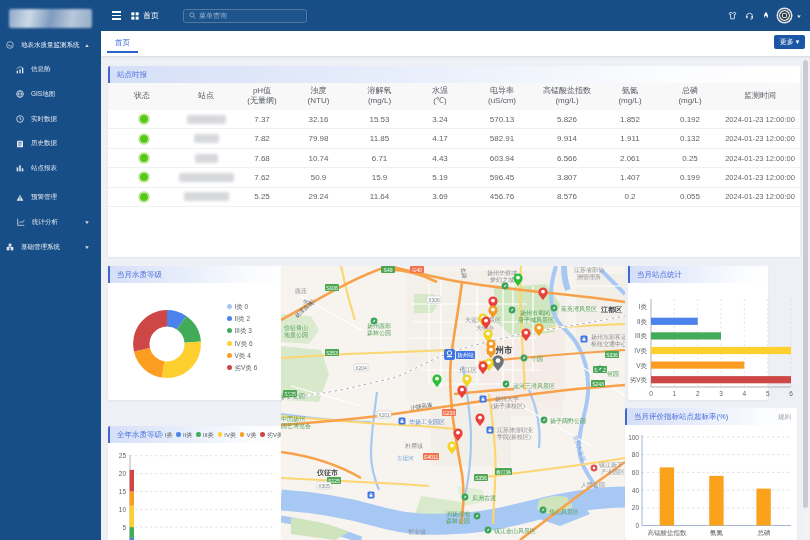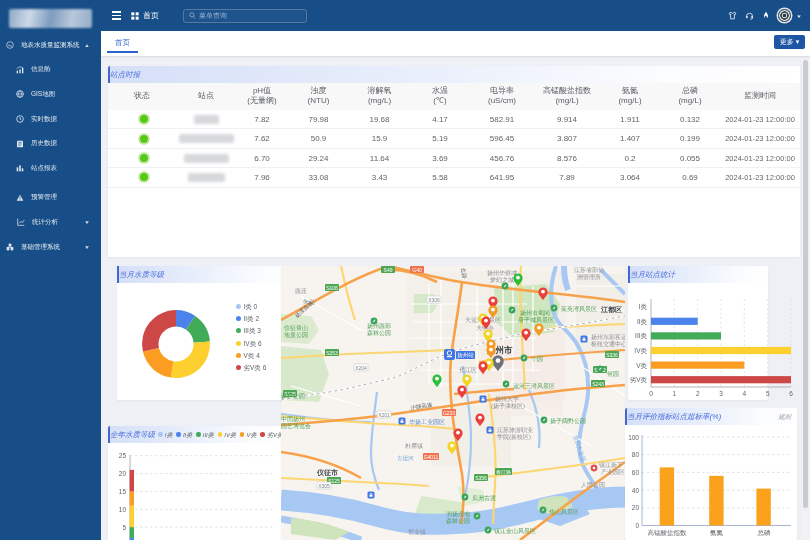--- a/index.html
+++ b/index.html
@@ -28,23 +28,23 @@
 #avatar{width:13px;height:13px;border-radius:50%;position:relative;overflow:hidden;margin-right:5px;box-shadow:0 0 0 1.5px #dfe5eb;background:radial-gradient(circle at 50% 50%,#2e3a45 0 1.5px,#cfd6dd 2px 2.5px,#3c4a56 3px 4px,#e3e8ec 4.5px 5px,#55636f 5.5px 6.5px);}
 .nav-caret{color:#dfe6ee;font-size:6px;transform:scaleY(.75);}
 
 #tabbar{position:absolute;left:101px;top:31px;right:0;height:25px;background:#fff;box-shadow:0 1px 2px rgba(0,0,0,.1);}
 .tab{position:absolute;left:14px;top:7px;color:#2a62c9;font-size:7.5px;}
 .tab:after{content:"";position:absolute;left:-8px;right:-8px;bottom:-4.5px;height:1.8px;background:#2a62c9;}
 #morebtn{position:absolute;right:5px;top:3.5px;width:31px;height:14px;background:#1c56a5;border-radius:2px;color:#fff;font-size:7px;display:flex;align-items:center;justify-content:center;white-space:nowrap;}
 
 #content{position:absolute;left:101px;top:56px;right:0;bottom:0;font-size:0;}
 .panel{position:absolute;background:#fff;border-radius:2px;box-shadow:0 1px 2px rgba(0,0,0,.05);}
-.phead{height:17px;background:linear-gradient(90deg,#d5dff7,#e9effb 45%,#fbfcfe 80%,#fff);border-left:2.5px solid #4168ce;display:flex;align-items:center;color:#4a6edb;font-size:7.5px;position:relative;white-space:nowrap;font-style:italic;}
+.phead{height:17px;background:linear-gradient(90deg,#d5dff7,#e9effb 45%,#fbfcfe 80%,#fff);border-left:2.5px solid #4168ce;display:flex;align-items:center;color:#4a6edb;font-size:7.5px;padding-left:7px;position:relative;white-space:nowrap;}
 #p-table{left:7px;top:10px;width:692px;height:191px;overflow:hidden;}
-#p-donut{left:16px;top:210px;width:182px;height:134px;}
+#p-donut{left:7px;top:210px;width:182px;height:134px;}
 #p-year{left:7px;top:370px;width:179px;height:132px;overflow:hidden;}
 #p-map{left:180px;top:210px;width:344px;height:274px;background:#f7f4ef;overflow:hidden;}
 #p-hbar{left:527px;top:210px;width:140px;height:134px;}
 #p-vbar{left:524px;top:352px;width:172px;height:132px;overflow:hidden;}
 #scroll{position:absolute;right:1px;top:2px;bottom:0;width:7px;background:#f1f2f4;}
 #scroll .thumb{position:absolute;left:1px;width:5px;border-radius:3px;background:#c8ccd2;top:2px;height:448px;}
 
 table{border-collapse:collapse;width:100%;font-size:8px;color:#5f6368;table-layout:fixed;}
 th{font-weight:normal;color:#595d64;background:#f8f8f9;padding:2.5px 0;line-height:1.35;font-size:8px;}
 td{text-align:center;border-bottom:1px solid #eef0f4;height:19.4px;white-space:nowrap;}
@@ -190,30 +190,64 @@
             <th>总磷<br>(mg/L)</th>
             <th>监测时间</th>
           </tr>
       </thead>
       <tbody>
         <tr>
             <td>
               <div class="dot"></div>
             </td>
             <td>
+              <div class="blur" style="width:39px"></div>
+            </td>
+            <td>7.37</td>
+            <td>32.16</td>
+            <td>15.53</td>
+            <td>3.24</td>
+            <td>570.13</td>
+            <td>5.826</td>
+            <td>1.852</td>
+            <td>0.192</td>
+            <td class="dt">2024-01-23 12:00:00</td>
+          </tr>
+        <tr>
+            <td>
+              <div class="dot"></div>
+            </td>
+            <td>
               <div class="blur" style="width:25px"></div>
             </td>
             <td>7.82</td>
             <td>79.98</td>
-            <td>19.68</td>
+            <td>11.85</td>
             <td>4.17</td>
             <td>582.91</td>
             <td>9.914</td>
             <td>1.911</td>
             <td>0.132</td>
+            <td class="dt">2024-01-23 12:00:00</td>
+          </tr>
+        <tr>
+            <td>
+              <div class="dot"></div>
+            </td>
+            <td>
+              <div class="blur" style="width:23px"></div>
+            </td>
+            <td>7.68</td>
+            <td>10.74</td>
+            <td>6.71</td>
+            <td>4.43</td>
+            <td>603.94</td>
+            <td>6.566</td>
+            <td>2.061</td>
+            <td>0.25</td>
             <td class="dt">2024-01-23 12:00:00</td>
           </tr>
         <tr>
             <td>
               <div class="dot"></div>
             </td>
             <td>
               <div class="blur" style="width:55px"></div>
             </td>
             <td>7.62</td>
@@ -226,45 +260,28 @@
             <td>0.199</td>
             <td class="dt">2024-01-23 12:00:00</td>
           </tr>
         <tr>
             <td>
               <div class="dot"></div>
             </td>
             <td>
               <div class="blur" style="width:45px"></div>
             </td>
-            <td>6.70</td>
+            <td>5.25</td>
             <td>29.24</td>
             <td>11.64</td>
             <td>3.69</td>
             <td>456.76</td>
             <td>8.576</td>
             <td>0.2</td>
             <td>0.055</td>
-            <td class="dt">2024-01-23 12:00:00</td>
-          </tr>
-        <tr>
-            <td>
-              <div class="dot"></div>
-            </td>
-            <td>
-              <div class="blur" style="width:37px"></div>
-            </td>
-            <td>7.96</td>
-            <td>33.08</td>
-            <td>3.43</td>
-            <td>5.58</td>
-            <td>641.95</td>
-            <td>7.89</td>
-            <td>3.064</td>
-            <td>0.69</td>
             <td class="dt">2024-01-23 12:00:00</td>
           </tr>
       </tbody>
     </table>
   </div>
 
   <div class="panel" id="p-donut">
     <div class="phead">当月水质等级</div>
     <svg width="171" height="117" viewBox="0 0 171 117" style="display:block">
       <g transform="translate(0,-17)">

